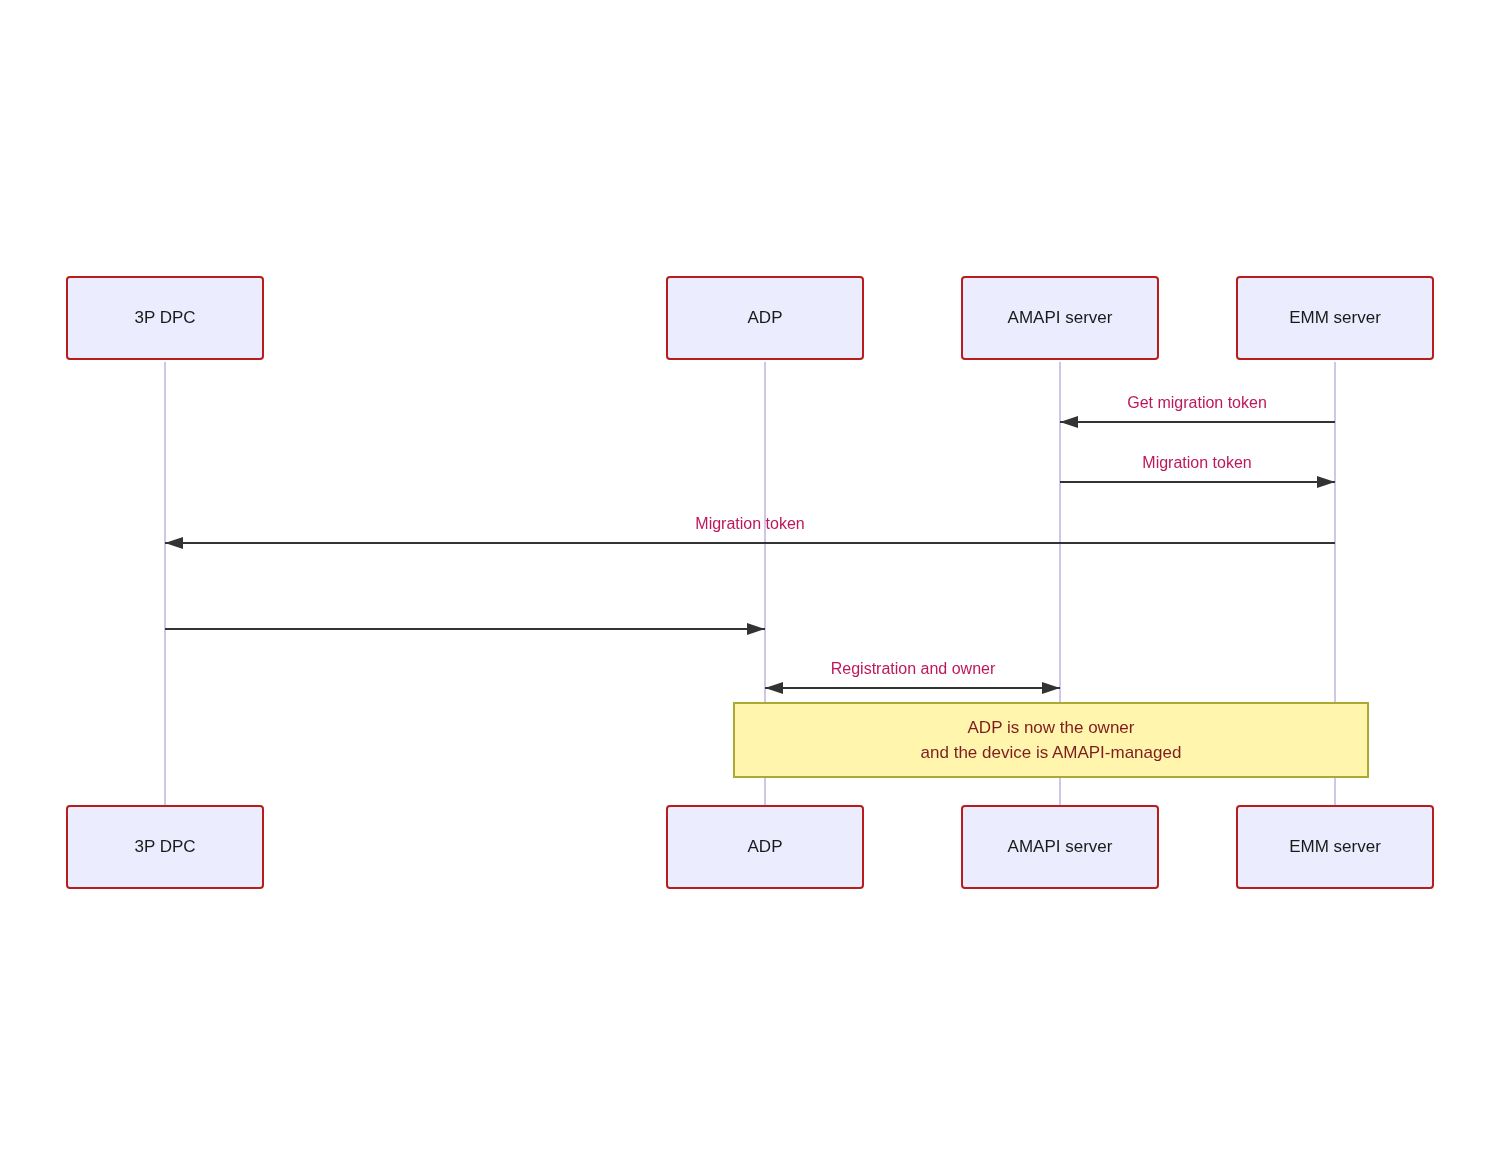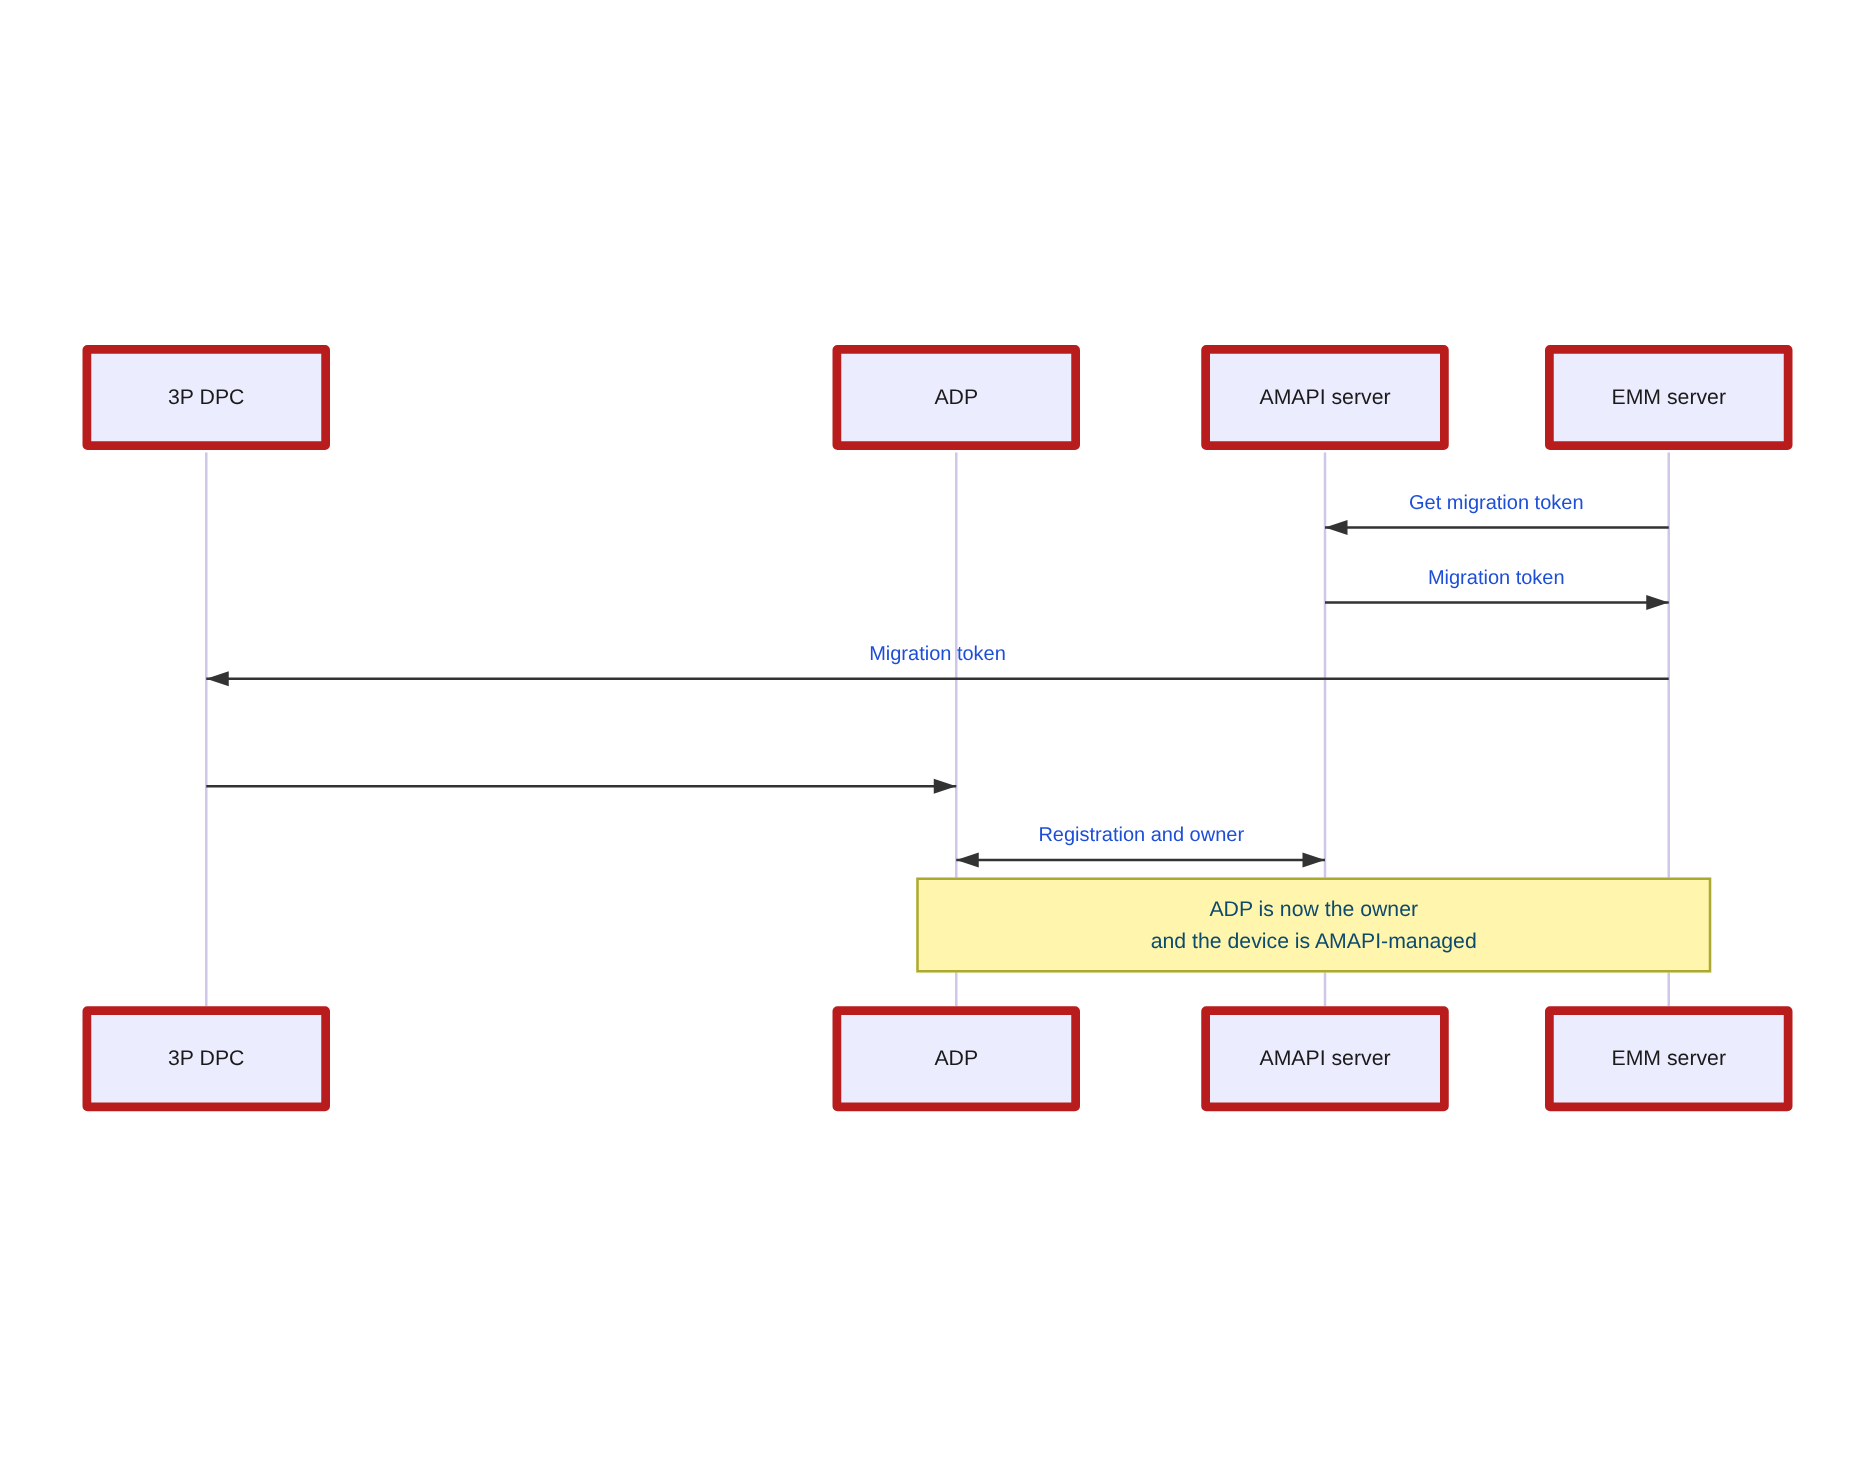--- a/index.html
+++ b/index.html
@@ -20,35 +20,35 @@
     top: 362px;
     height: 443px;
     width: 2px;
     background: #cfc6e8;
   }
   .actor {
     position: absolute;
     width: 198px;
     height: 84px;
     background: #ececff;
-    border: 7px solid #b91c1c;
+    border: 2px solid #b91c1c;
     border-radius: 4px;
     display: flex;
     align-items: center;
     justify-content: center;
     font-size: 17px;
     color: #1a1a1a;
     box-sizing: border-box;
   }
   .row-top .actor { top: 276px; }
   .msg-label {
     position: absolute;
     transform: translateX(-50%);
     font-size: 16px;
-    color: #1d4ed8;
+    color: #be185d;
     white-space: pre-line;
     text-align: left;
     line-height: 25px;
   }
   .msg-line {
     position: absolute;
     height: 2px;
     background: #333333;
   }
   .arrowhead {
@@ -67,21 +67,21 @@
     width: 636px;
     height: 76px;
     background: #fff5ad;
     border: 2px solid #aaaa33;
     box-sizing: border-box;
     display: flex;
     align-items: center;
     justify-content: center;
     text-align: center;
     font-size: 17px;
-    color: #0c4a6e;
+    color: #7f1d1d;
     white-space: pre-line;
     line-height: 25px;
   }
 </style>
 </head>
 <body>
 
 <div class="stage">
 
   <div class="lifeline" style="left:164px"></div>

